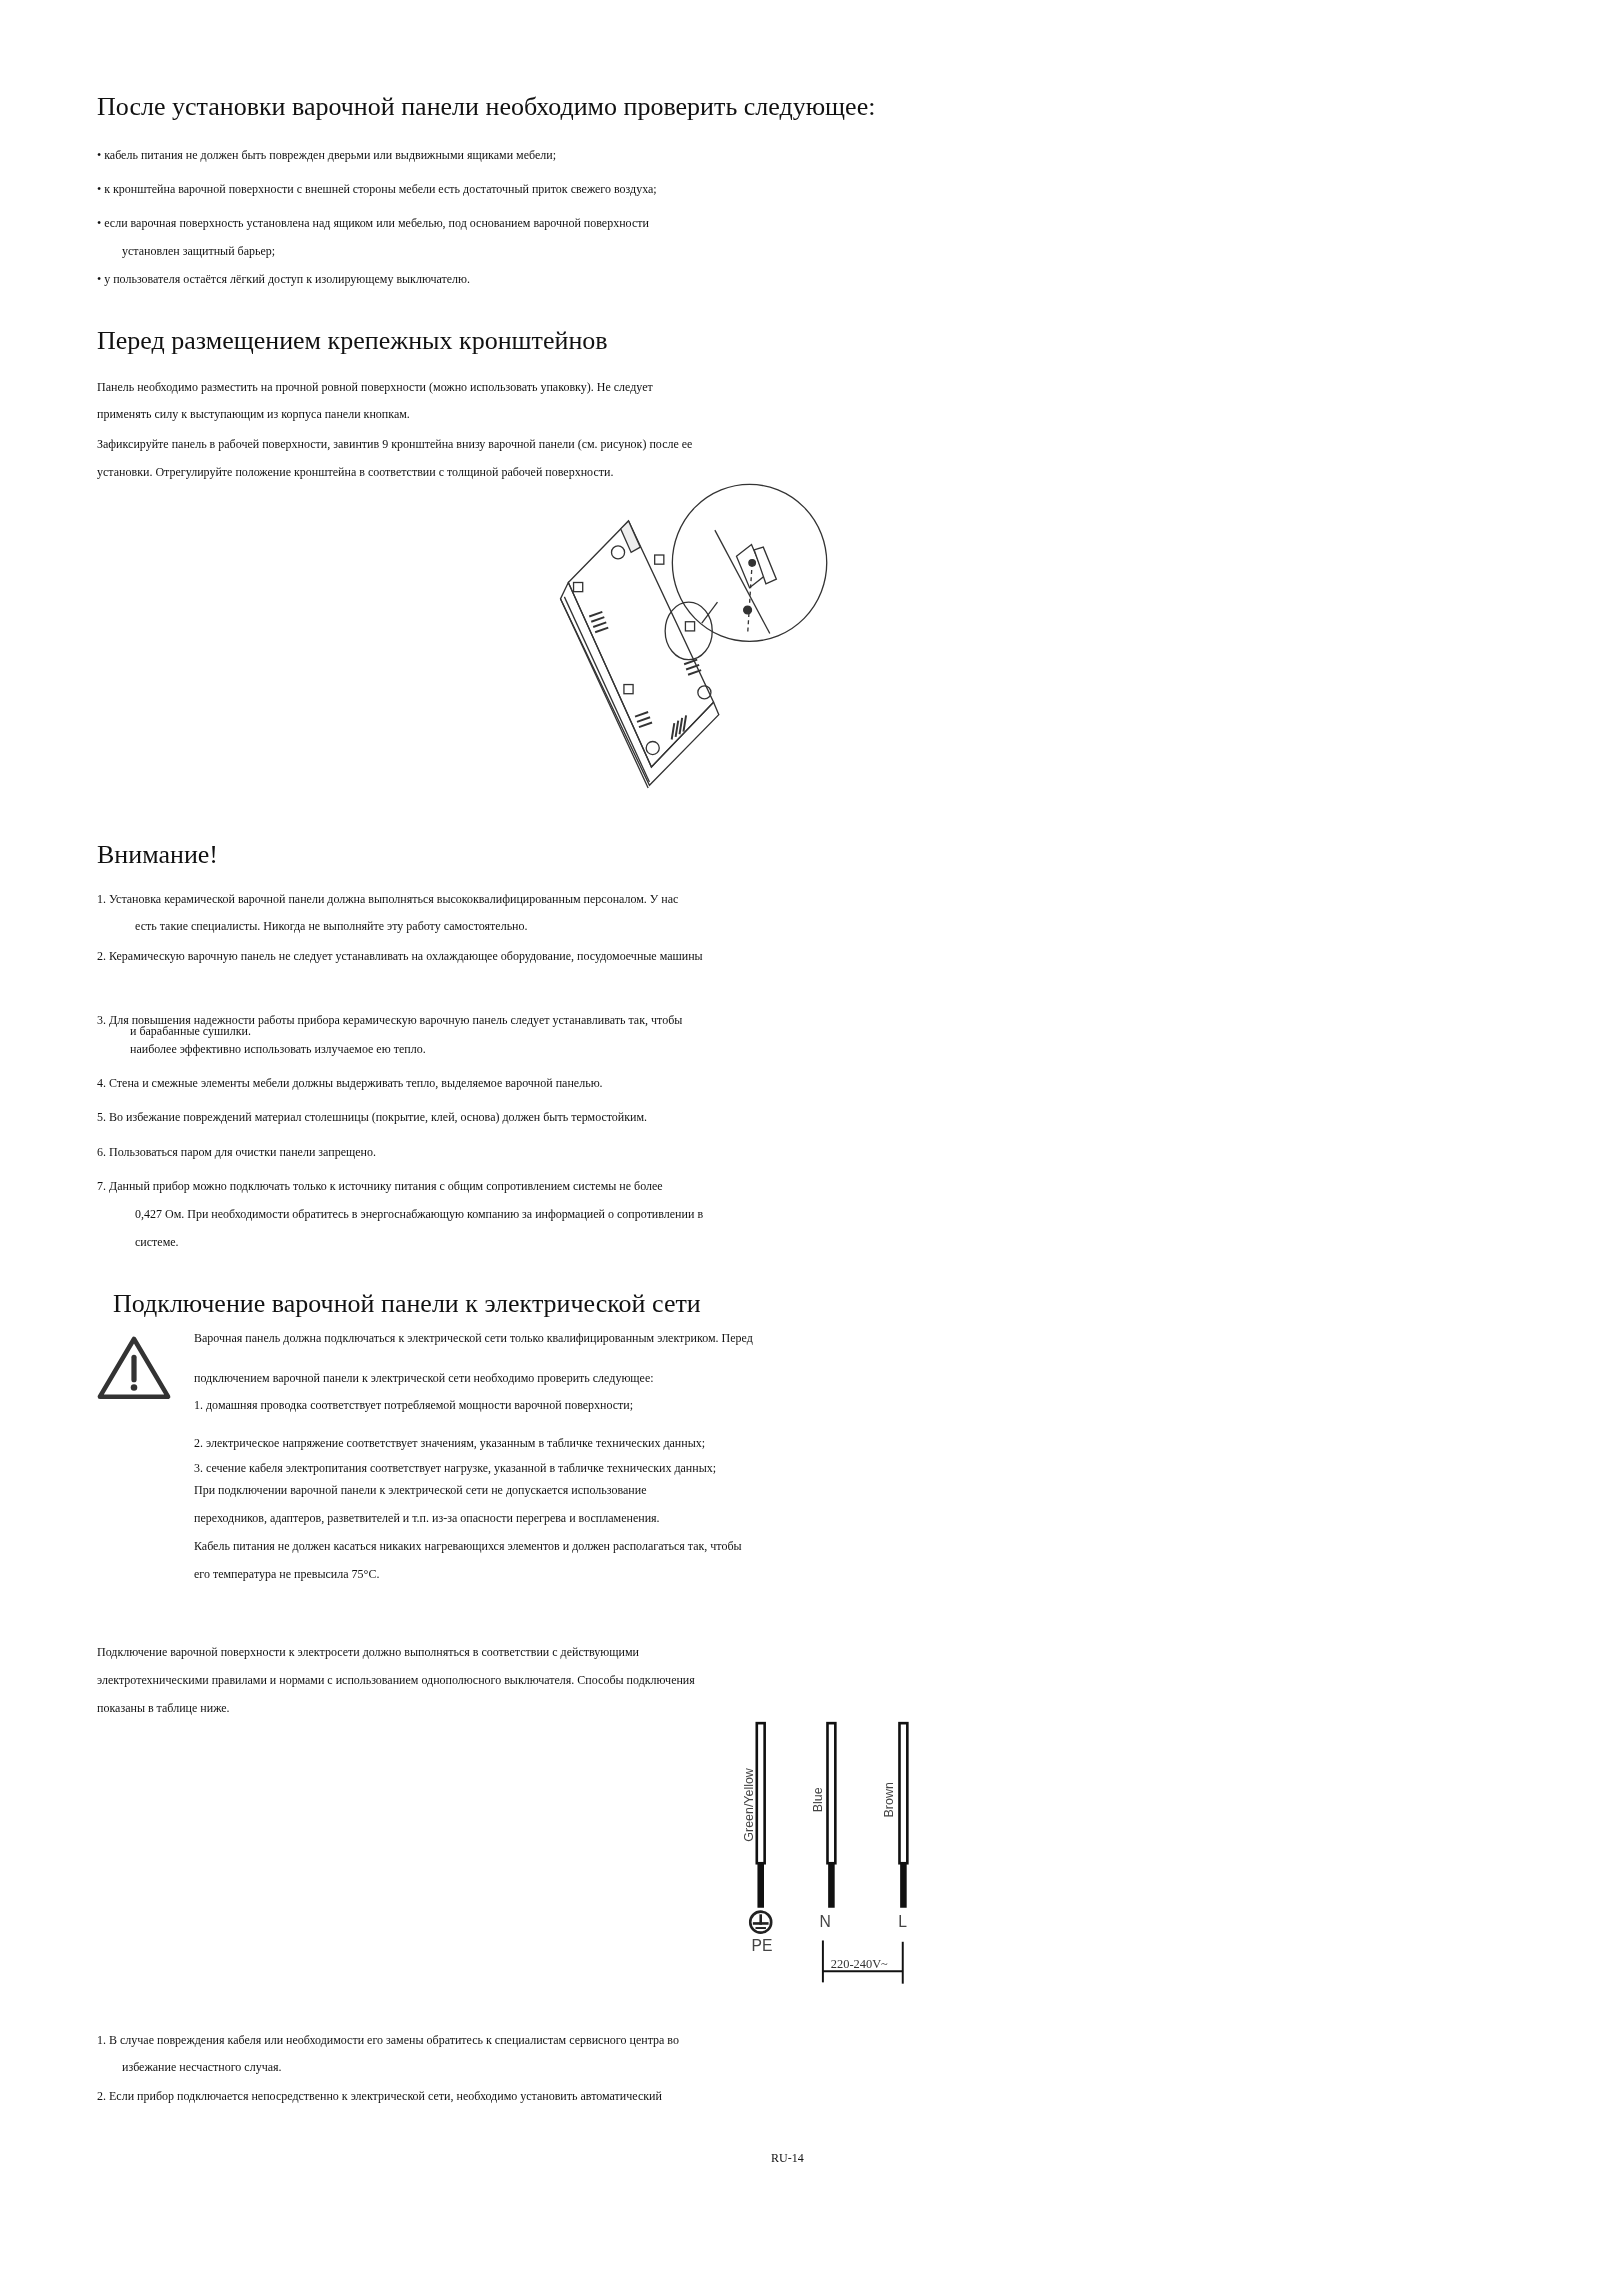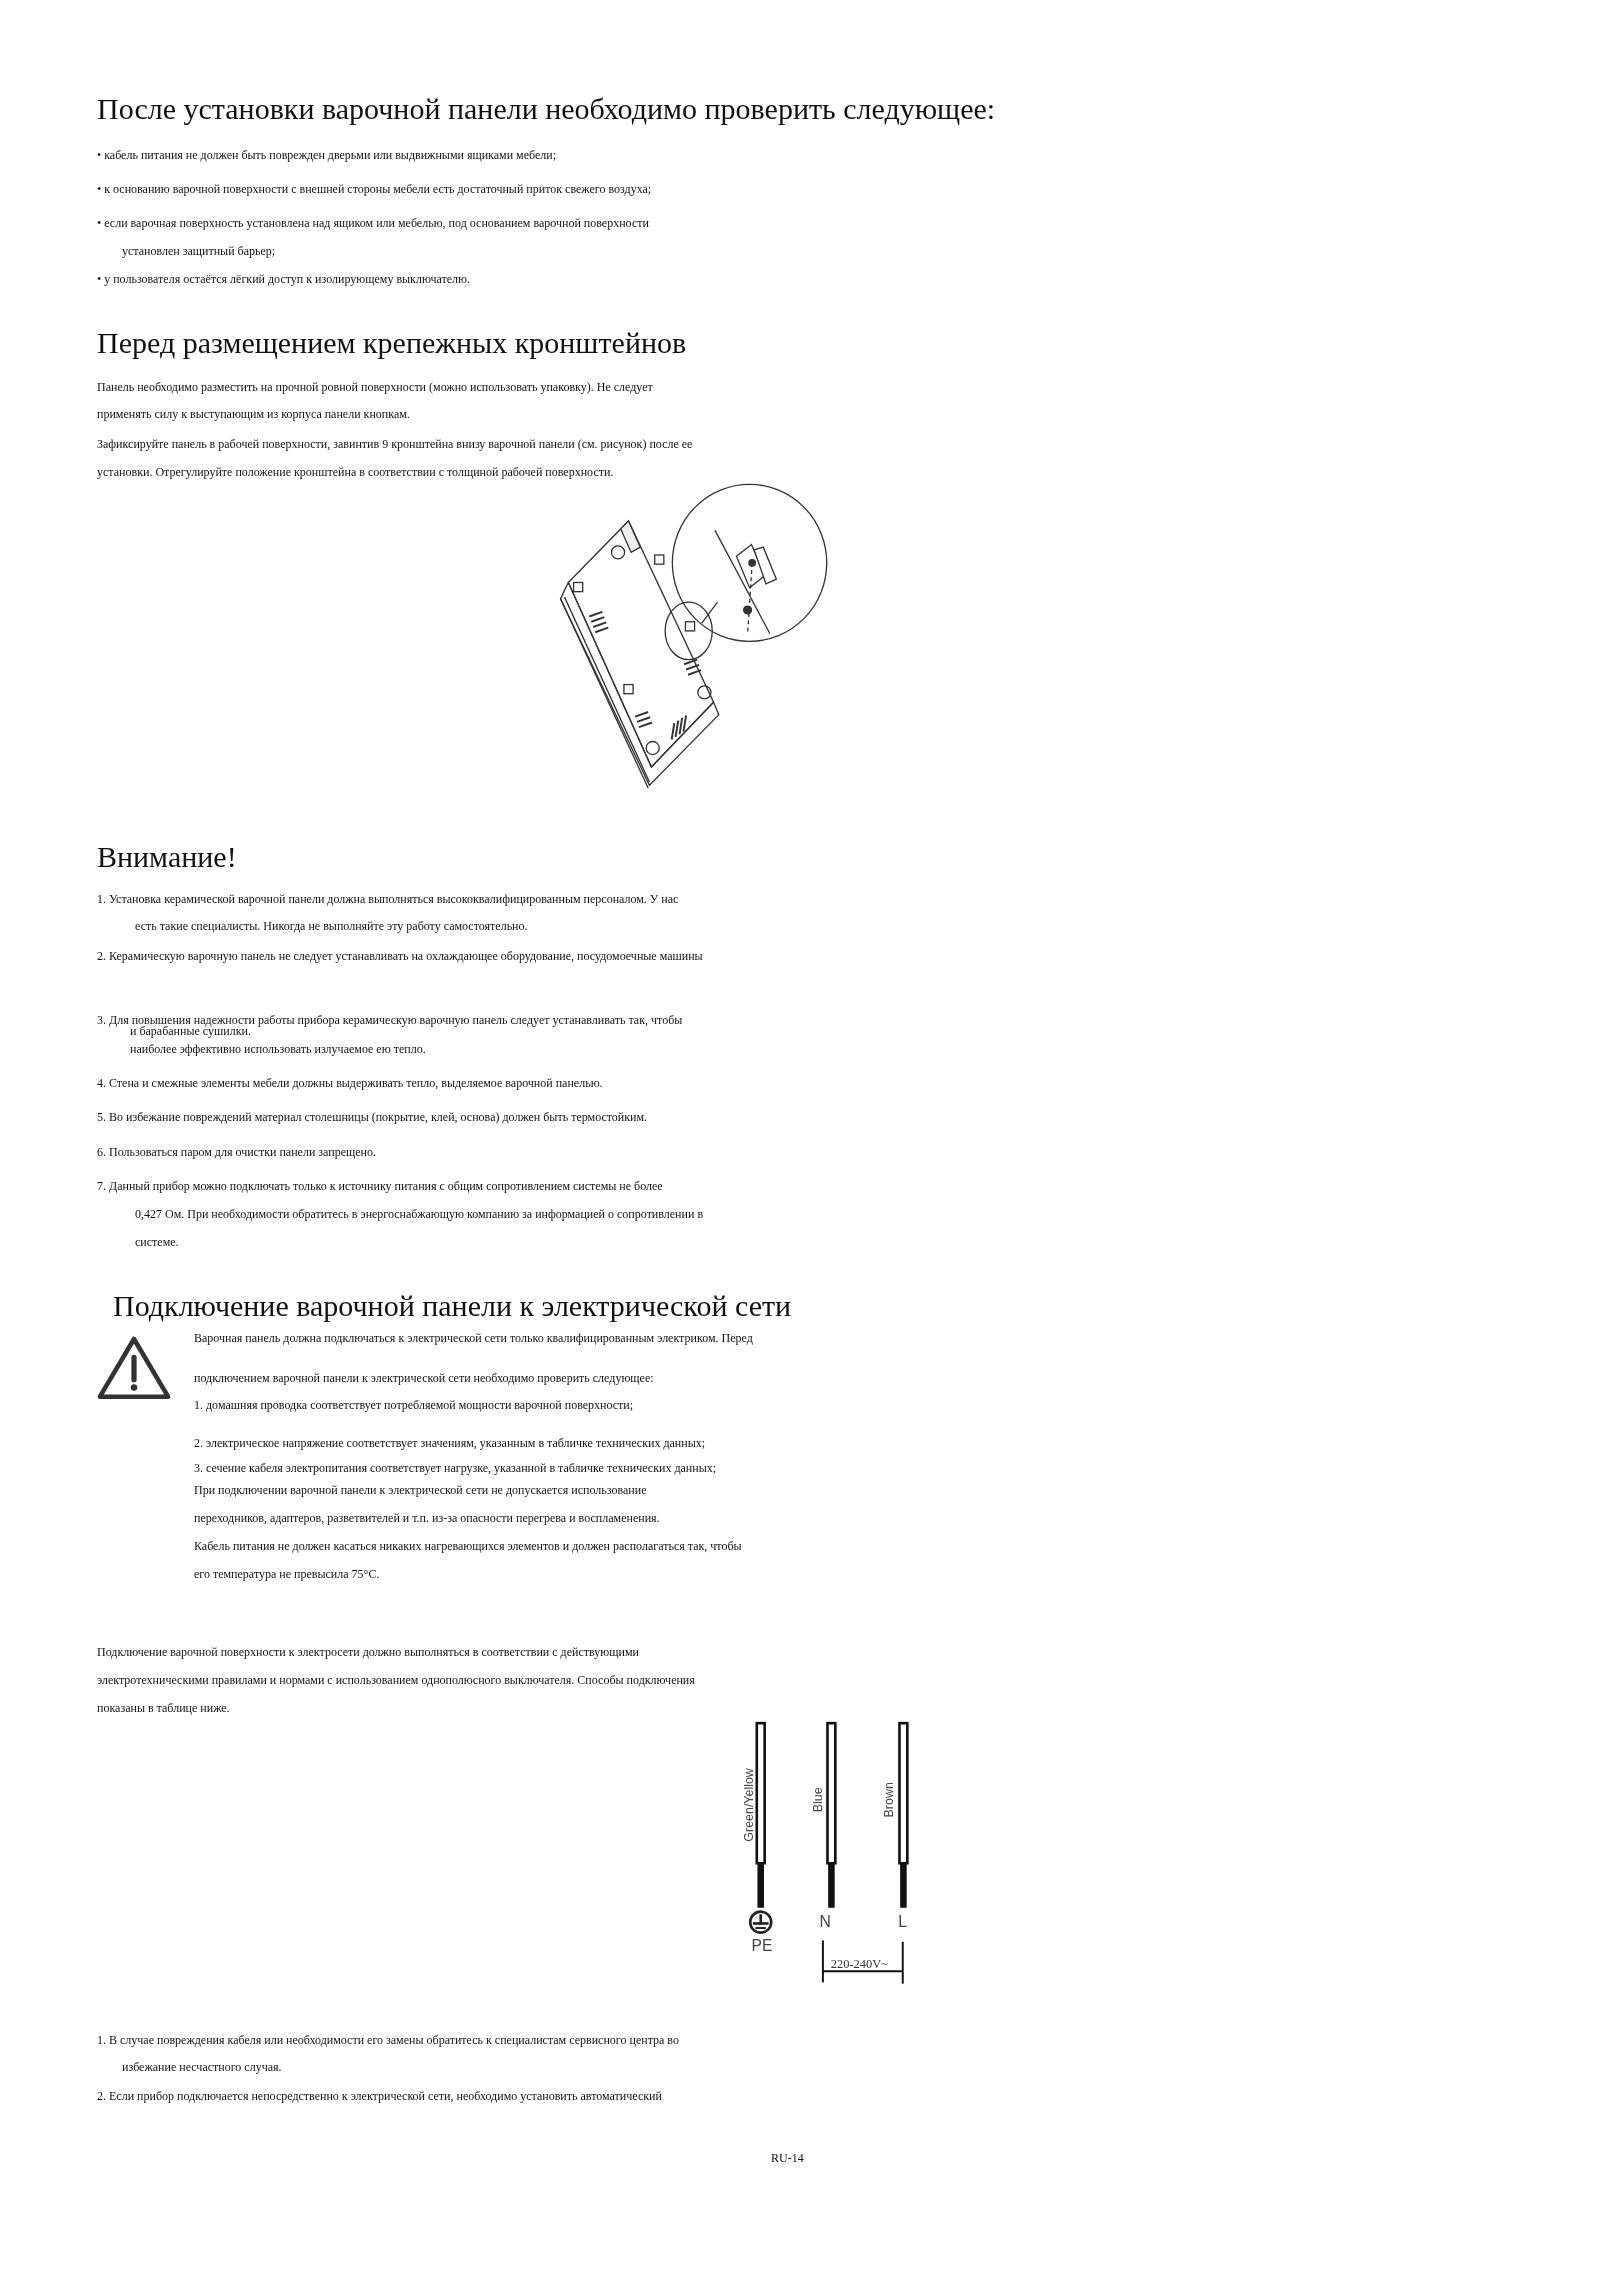--- a/index.html
+++ b/index.html
@@ -1,28 +1,28 @@
 <!DOCTYPE html>
 <html style="font-size:10.5px"><head>
 <meta charset="utf-8">
 <style>
   html, body { margin:0; padding:0; background:#ffffff; }
   body { width:1622px; height:2295px; position:relative; overflow:hidden;
          font-family:"Liberation Serif","DejaVu Serif",serif; color:#111; }
   .abs { position:absolute; white-space:nowrap; }
-  .h { font-size:30px; }
+  .h { font-size:26px; }
   .t { font-size:12px; line-height:28px; }
   svg text { font-family:"Liberation Sans","DejaVu Sans",sans-serif; }
 </style>
 </head>
 <body>
 
 <div class="abs h" style="left:97px;top:92px;">После установки варочной панели необходимо проверить следующее:</div>
 <div class="abs t" style="left:97px;top:141px;">• кабель питания не должен быть поврежден дверьми или выдвижными ящиками мебели;</div>
-<div class="abs t" style="left:97px;top:175px;">• к основанию варочной поверхности с внешней стороны мебели есть достаточный приток свежего воздуха;</div>
+<div class="abs t" style="left:97px;top:175px;">• к кронштейна варочной поверхности с внешней стороны мебели есть достаточный приток свежего воздуха;</div>
 <div class="abs t" style="left:97px;top:209px;">• если варочная поверхность установлена над ящиком или мебелью, под основанием варочной поверхности</div>
 <div class="abs t" style="left:122px;top:237px;">установлен защитный барьер;</div>
 <div class="abs t" style="left:97px;top:265px;">• у пользователя остаётся лёгкий доступ к изолирующему выключателю.</div>
 
 <div class="abs h" style="left:97px;top:326px;">Перед размещением крепежных кронштейнов</div>
 <div class="abs t" style="left:97px;top:373px;">Панель необходимо разместить на прочной ровной поверхности (можно использовать упаковку). Не следует</div>
 <div class="abs t" style="left:97px;top:400px;">применять силу к выступающим из корпуса панели кнопкам.</div>
 <div class="abs t" style="left:97px;top:430px;">Зафиксируйте панель в рабочей поверхности, завинтив 9 кронштейна внизу варочной панели (см. рисунок) после ее</div>
 <div class="abs t" style="left:97px;top:458px;">установки. Отрегулируйте положение кронштейна в соответствии с толщиной рабочей поверхности.</div>
 

